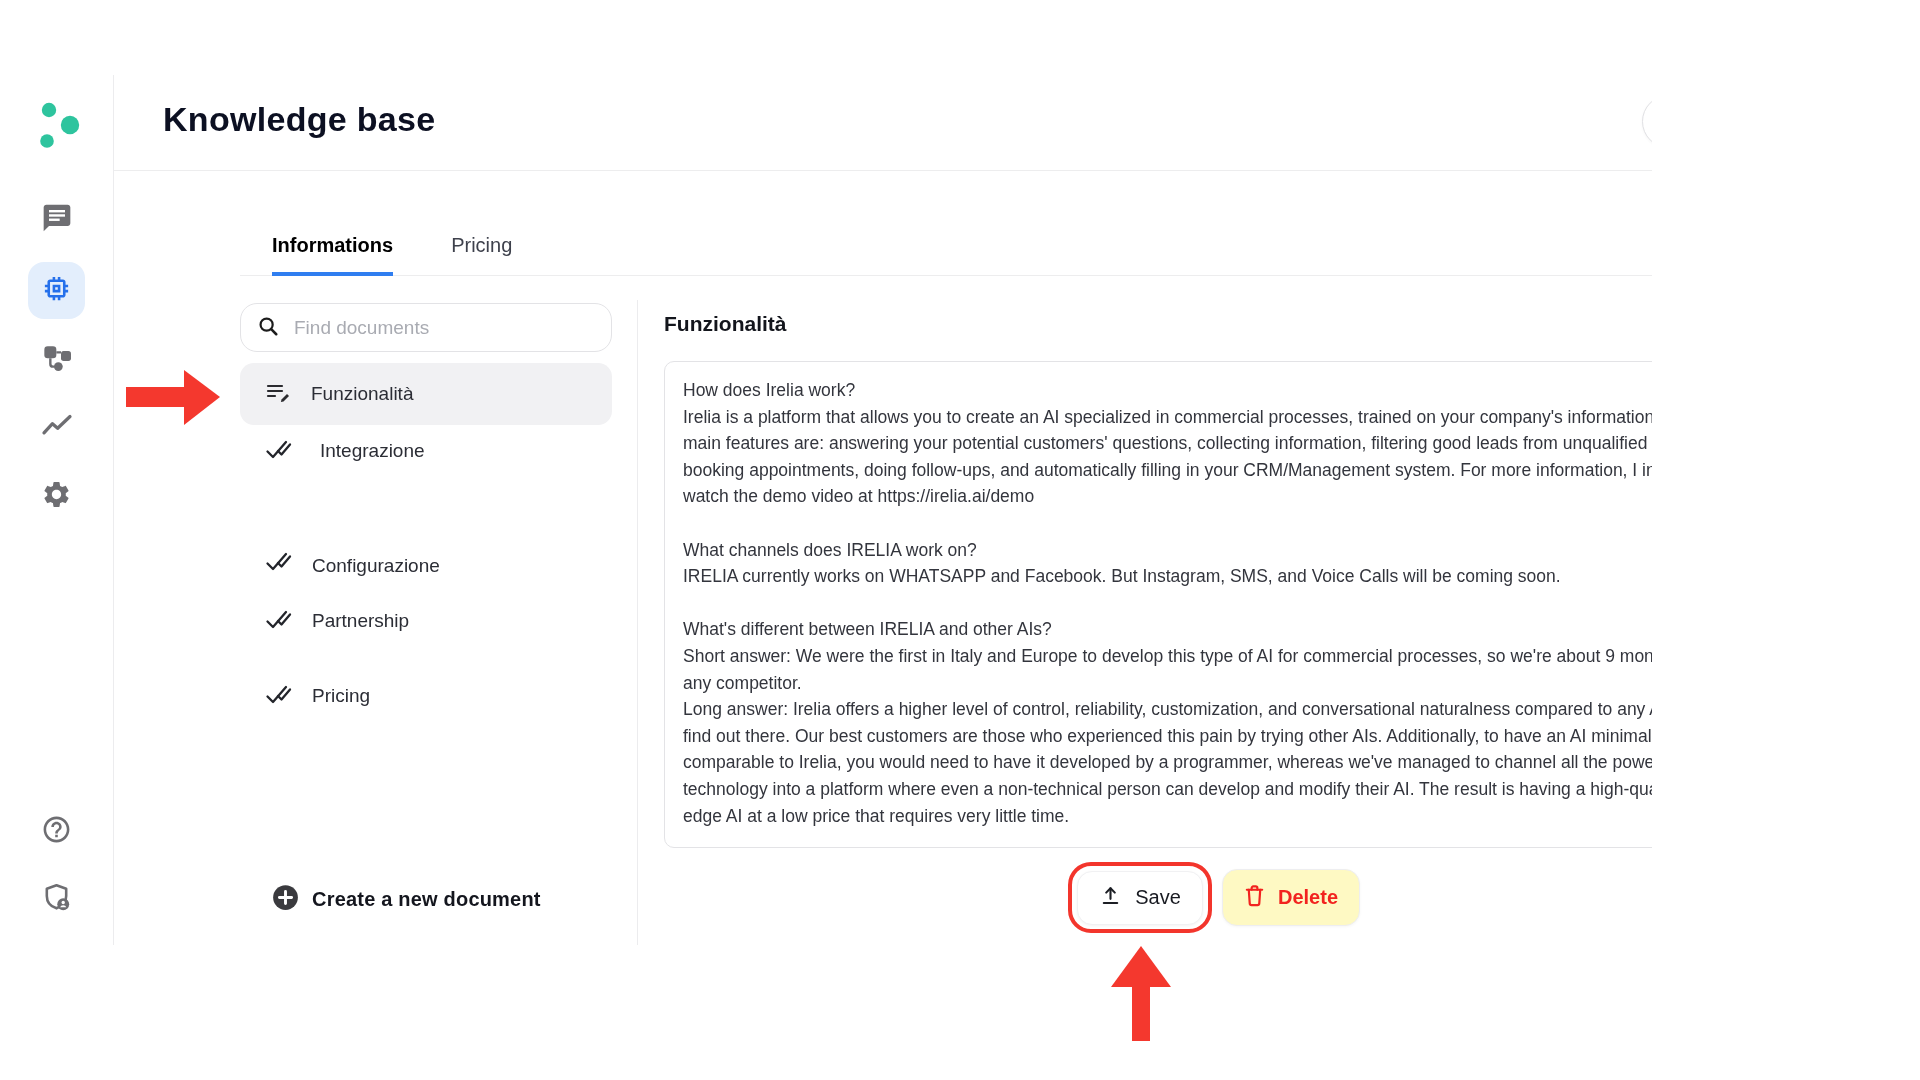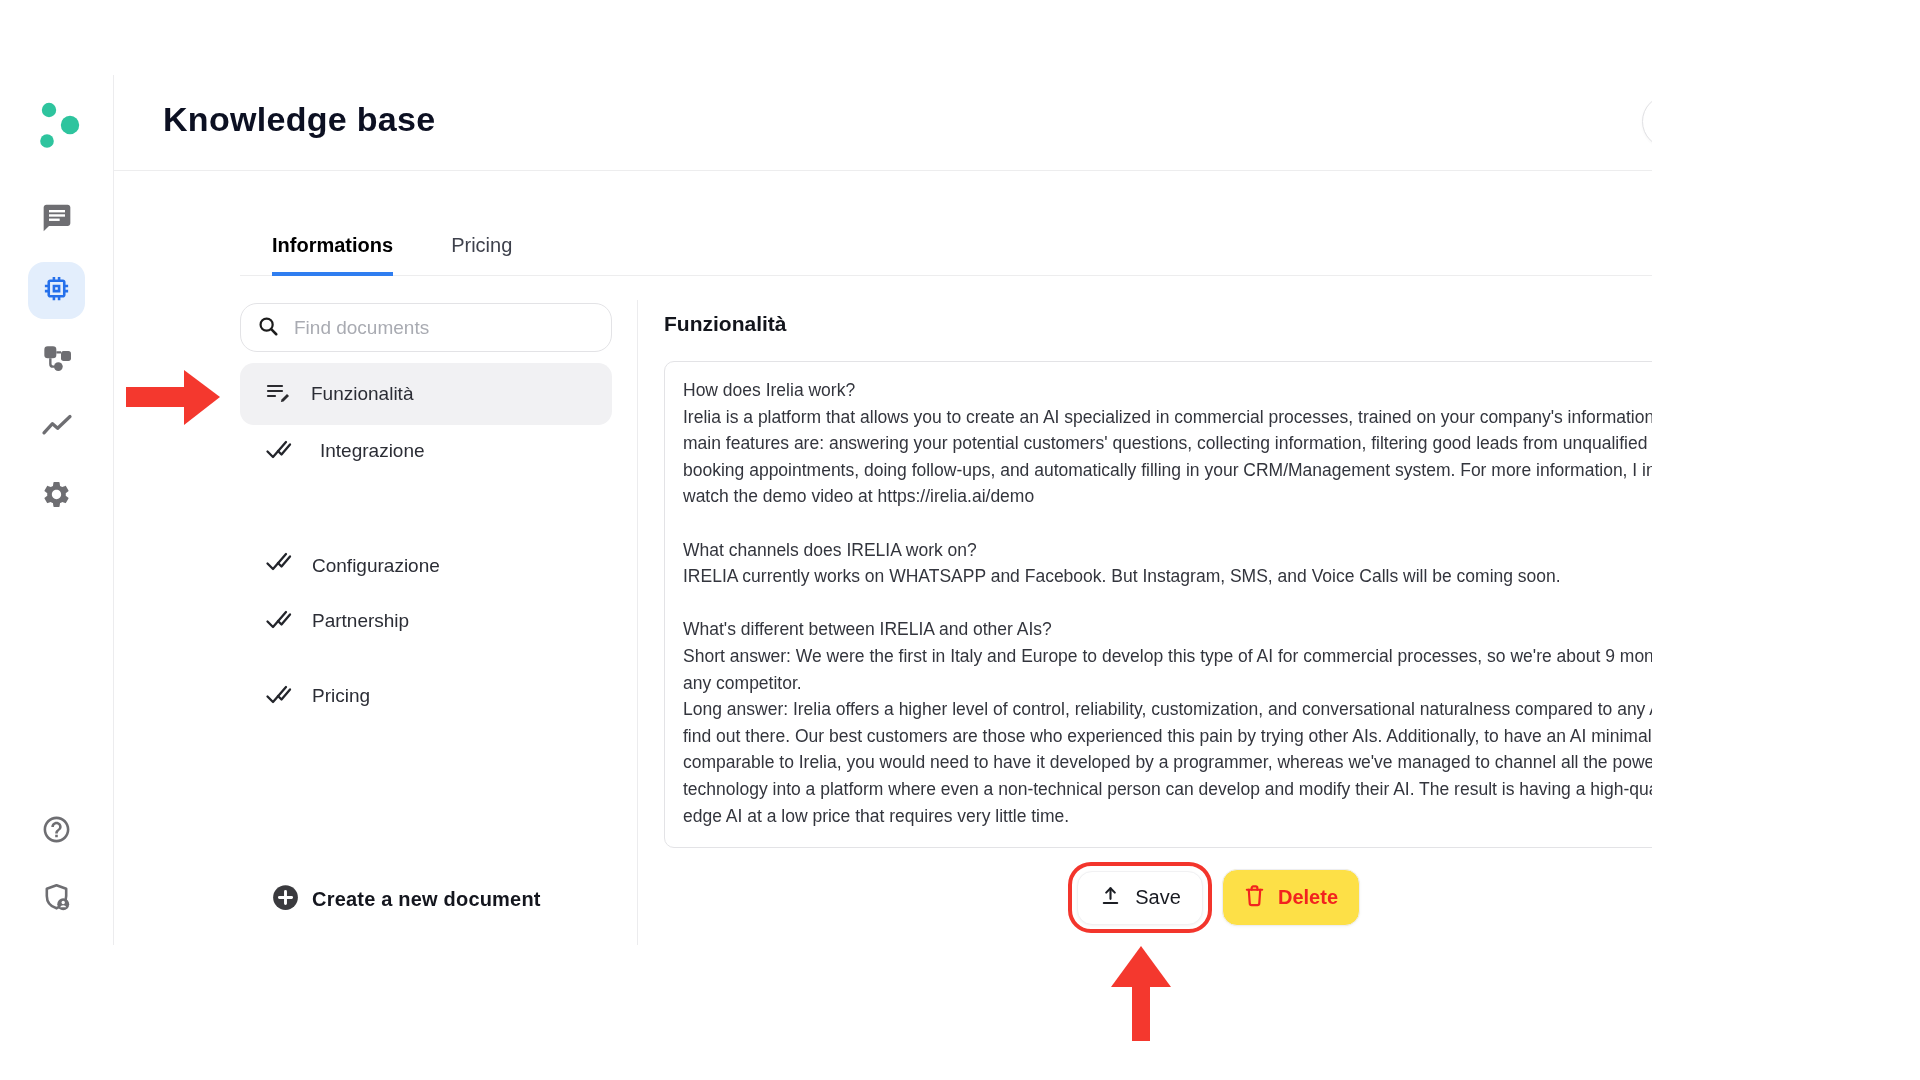--- a/index.html
+++ b/index.html
@@ -62,21 +62,21 @@
     border:1px solid #e3e3e6; border-radius:10px; padding:15px 18px;
     font-size:17.5px; line-height:26.6px; color:#33353d; white-space:pre-wrap; overflow:hidden; }
 
   .save-annotation { position:absolute; left:1068px; top:862px; width:144px; height:71px;
     border:4.5px solid #f3352c; border-radius:23px; display:flex; align-items:center; justify-content:center; }
   .save-button { width:126px; height:54px; background:#fff; border:1px solid #f1f1f3; border-radius:15px;
     display:flex; align-items:center; justify-content:center; gap:13px;
     font-size:20px; font-weight:400; color:#181a21; cursor:pointer;
     box-shadow:0 1px 3px rgba(0,0,0,.05); font-family:"Liberation Sans", sans-serif; }
   .delete-button { position:absolute; left:1222px; top:869px; width:138px; height:57px;
-    background:#fde047; border:1px solid #eeeef0; border-radius:15px;
+    background:#fef9c3; border:1px solid #eeeef0; border-radius:15px;
     display:flex; align-items:center; justify-content:center; gap:13px;
     font-size:20px; font-weight:700; color:#f2231f; cursor:pointer;
     box-shadow:0 1px 3px rgba(0,0,0,.04); font-family:"Liberation Sans", sans-serif; }
 
   
   .arrow-right-annotation { position:absolute; left:126px; top:368px; }
   .arrow-up-annotation   { position:absolute; left:1111px; top:946px; }
 </style>
 </head>
 <body>

